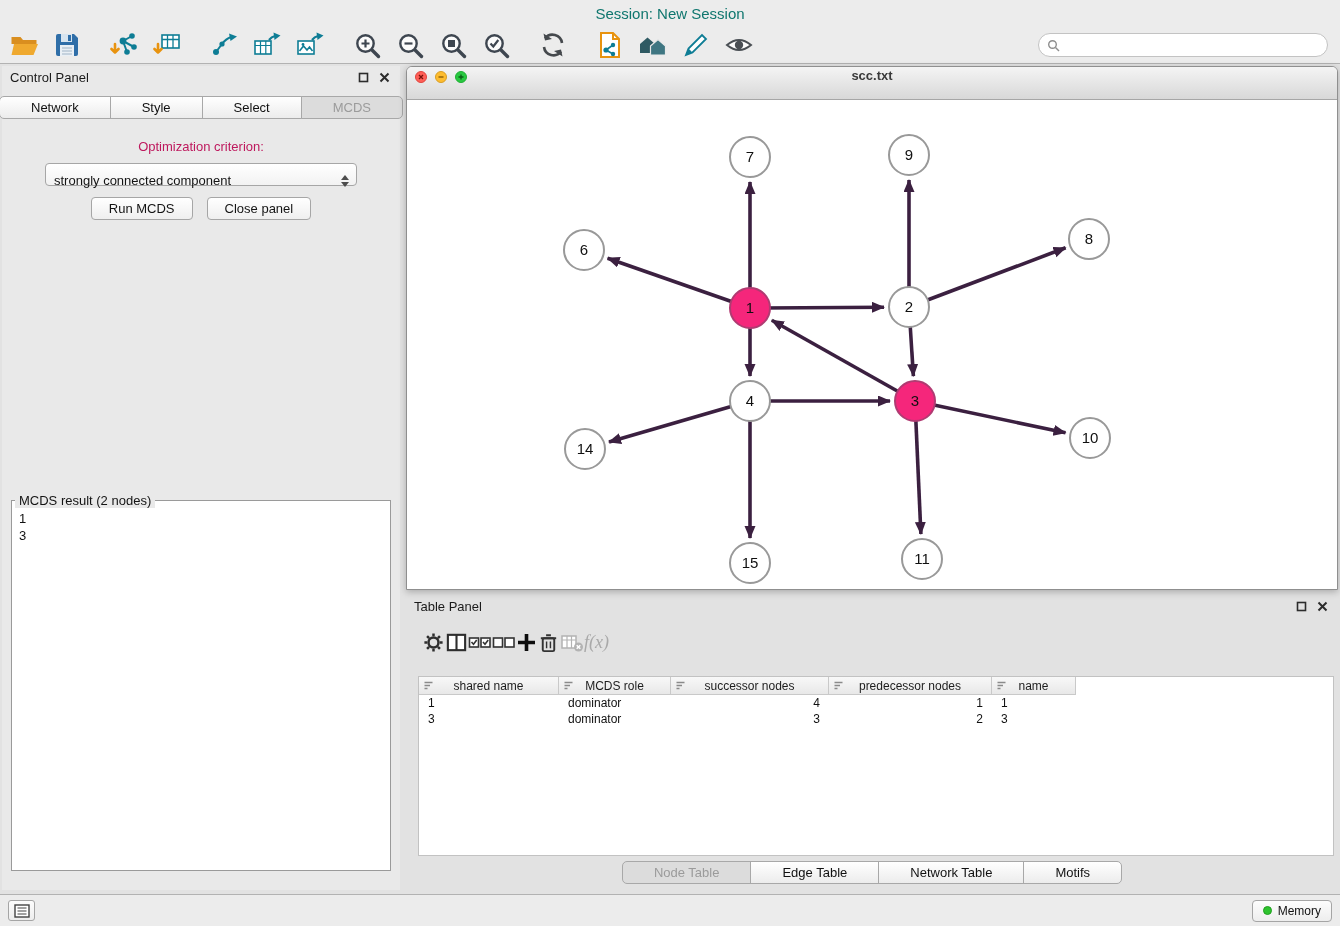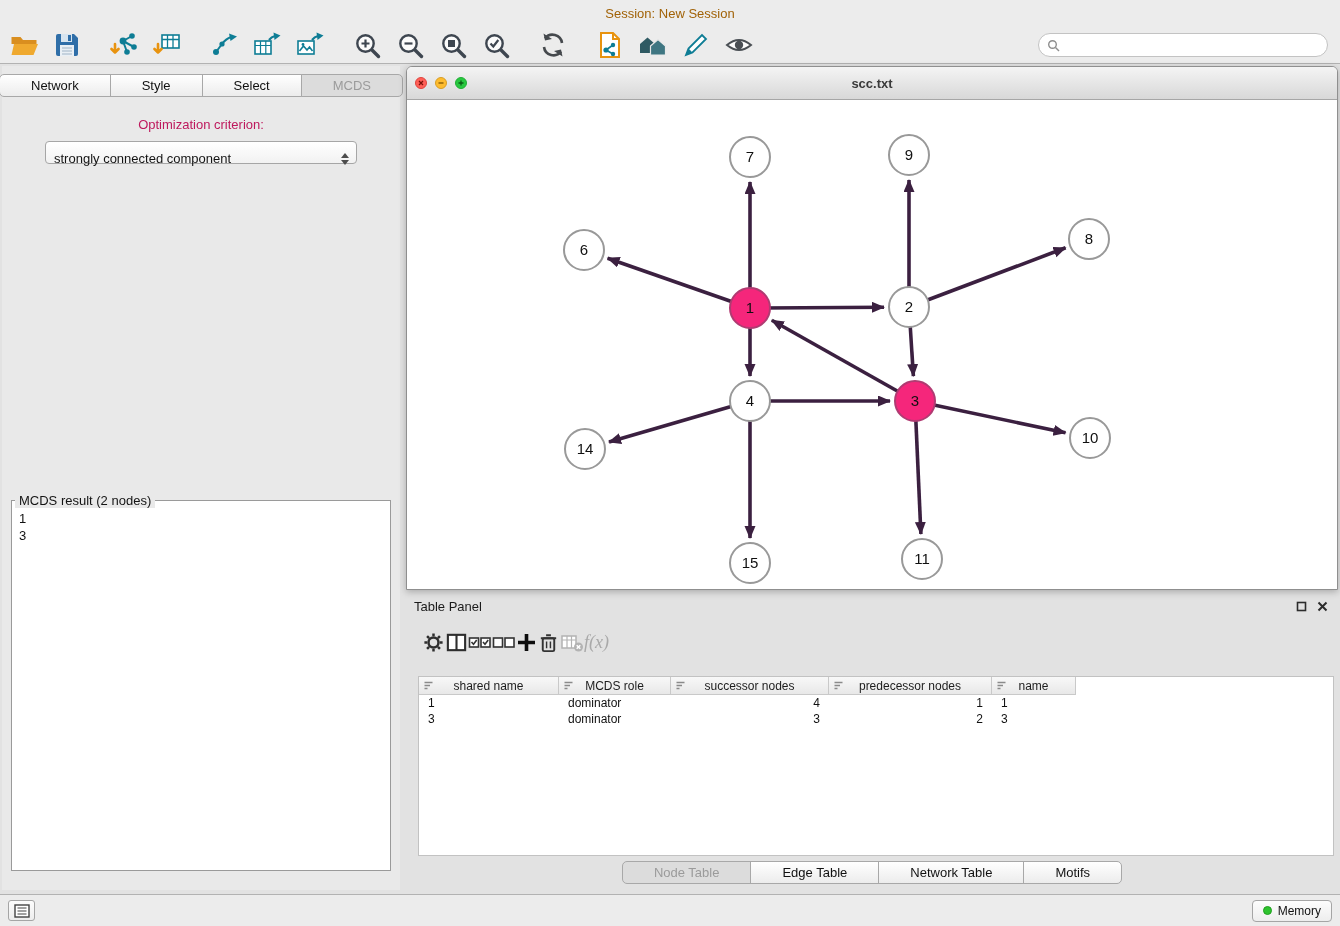--- a/index.html
+++ b/index.html
@@ -2,21 +2,21 @@
 <html><head>
 <meta charset="utf-8">
 <style>
   * { margin:0; padding:0; box-sizing:border-box; }
   html,body { width:1340px; height:926px; overflow:hidden; }
   body { font-family:"Liberation Sans", sans-serif; cursor:default; }
   .app { position:relative; width:1340px; height:926px; background:#e2e2e2; overflow:hidden; }
 
   
   .chrome { position:absolute; top:0; left:0; right:0; height:64px; background:#ececec; border-bottom:1px solid #b2b2b2; }
-  .titlebar { height:26px; display:flex; align-items:center; justify-content:center; font-size:13px; color:#a16207; }
+  .titlebar { height:26px; display:flex; align-items:center; justify-content:center; font-size:15px; color:#0f766e; }
   .toolbar { height:38px; display:flex; align-items:center; }
   .grp { display:flex; align-items:center; gap:7px; margin-left:21px; }
   .grp.first { margin-left:6px; }
   .tool { width:36px; height:34px; display:flex; align-items:center; justify-content:center; border-radius:4px; }
   .search-box { margin-left:auto; margin-right:12px; width:290px; height:24px; background:#fff; border:1px solid #c3c3c3; border-radius:12px; display:flex; align-items:center; padding:0 8px; gap:5px; }
   .search-box input { border:none; outline:none; flex:1; font-size:13px; background:transparent; font-family:"Liberation Sans",sans-serif; }
 
   
   .control-panel { position:absolute; left:2px; top:66px; width:398px; height:824px; background:#e9e9e9; }
   .panel-hd { height:22px; display:flex; align-items:center; padding:0 10px 0 8px; font-size:13px; color:#1b1b1b; gap:10px; }
@@ -33,21 +33,21 @@
   .dd-stepper .up { width:0; height:0; border-left:4px solid transparent; border-right:4px solid transparent; border-bottom:5px solid #4c4c4c; }
   .dd-stepper .dn { width:0; height:0; border-left:4px solid transparent; border-right:4px solid transparent; border-top:5px solid #4c4c4c; }
   .btn-row { display:flex; justify-content:center; gap:14px; margin-top:11px; }
   .btn { height:23px; padding:0 17px; font-size:13px; color:#141414; background:linear-gradient(#ffffff,#efefef); border:1px solid #a6a6a6; border-radius:4px; display:flex; align-items:center; font-family:"Liberation Sans",sans-serif; }
   .result-box { position:absolute; left:9px; right:9px; top:427px; height:378px; background:#fff; border:1px solid #9a9a9a; }
   .result-box legend { background:#e9e9e9; font-size:13px; color:#141414; padding:0 4px; margin-left:3px; }
   .result-text { width:100%; height:100%; font-size:13px; line-height:17px; color:#111; padding:2px 7px; white-space:pre; overflow:auto; }
 
   
   .net-window { position:absolute; left:406px; top:66px; width:932px; height:524px; background:#fff; border:1px solid #8f8f8f; border-radius:6px 6px 0 0; box-shadow:0 2px 7px rgba(0,0,0,.25); }
-  .net-titlebar { position:relative; height:22px; background:linear-gradient(#f4f4f4,#d8d8d8); border-bottom:1px solid #a6a6a6; border-radius:5px 5px 0 0; display:flex; align-items:center; padding:16px 8px; }
+  .net-titlebar { position:relative; height:22px; background:linear-gradient(#f4f4f4,#d8d8d8); border-bottom:1px solid #a6a6a6; border-radius:5px 5px 0 0; display:flex; align-items:flex-end; padding:16px 8px; }
   .net-title { position:absolute; left:0; right:0; text-align:center; font-size:13px; font-weight:600; color:#3a3a3a; }
   .lights { display:flex; gap:8px; z-index:2; }
   .light { width:12px; height:12px; border-radius:50%; display:flex; align-items:center; justify-content:center; }
   .light.red { background:#ff5f57; border:1px solid #e0443e; }
   .light.yellow { background:#febc2e; border:1px solid #d89e24; }
   .light.green { background:#28c840; border:1px solid #1faf34; }
   .net-canvas { display:block; width:930px; height:500px; }
 
   
   .table-panel { position:absolute; left:406px; top:595px; width:932px; height:293px; }
@@ -224,33 +224,47 @@
         <svg width="13" height="13" viewBox="0 0 13 13">
             <circle cx="5.5" cy="5.5" r="3.8" fill="none" stroke="#8e8e8e" stroke-width="1.4"></circle>
             <line x1="8.5" y1="8.5" x2="12" y2="12" stroke="#8e8e8e" stroke-width="1.4"></line>
           </svg>
         <input value="" style="">
       </div>
     </div>
   </div>
 
   <div class="control-panel">
+    <div class="panel-hd">
+      <span>Control Panel</span>
+      <span class="spacer"></span>
+      <svg width="11" height="11" viewBox="0 0 11 11">
+          <rect x="1.5" y="1.5" width="8" height="8" fill="none" stroke="#2c2c2c" stroke-width="1.6"></rect>
+        </svg>
+      <svg width="11" height="11" viewBox="0 0 11 11">
+          <path d="M1.5 1.5 L9.5 9.5 M9.5 1.5 L1.5 9.5" stroke="#2c2c2c" stroke-width="2"></path>
+        </svg>
+    </div>
     <div class="cp-tabs">
         <div class="cp-tab">Network</div>
         <div class="cp-tab">Style</div>
         <div class="cp-tab">Select</div>
         <div class="cp-tab disabled">MCDS</div>
       </div>
     <div class="opt-label">Optimization criterion:</div>
     <div class="dropdown">
       <span class="dd-label">strongly connected component</span>
       <span class="dd-stepper">
           <i class="up"></i>
           <i class="dn"></i>
         </span>
+    </div>
+    <div class="btn-row">
+      <button class="btn">Run MCDS</button>
+      <button class="btn">Close panel</button>
     </div>
     <fieldset class="result-box">
       <legend>MCDS result (2 nodes)</legend>
       <div class="result-text">1
 3</div>
     </fieldset>
   </div>
 
   <div class="net-window">
     <div class="net-titlebar">

